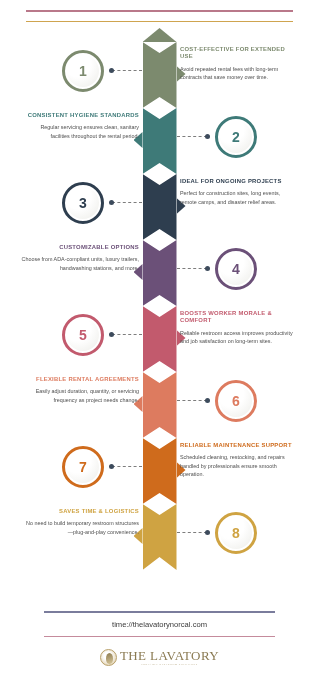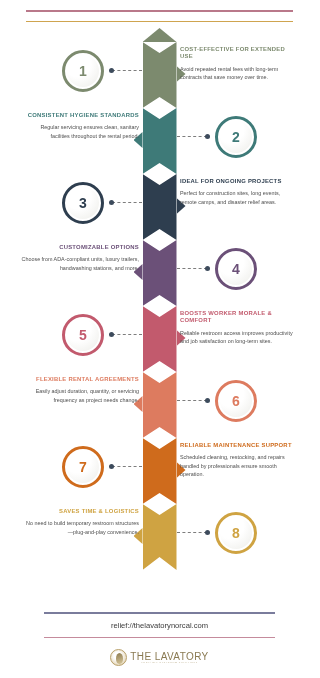--- a/index.html
+++ b/index.html
@@ -90,22 +90,22 @@
     border:1px solid #b8a06a;
     background:radial-gradient(circle at 45% 40%, #ffffff 30%, #e8dcc2 70%, #c9b183 100%);
     position:relative; flex:none;
   }
   .logo-mark:after {
     content:""; position:absolute; left:5px; top:3px;
     width:7px; height:11px; border-radius:50% 50% 45% 45%;
     background:linear-gradient(160deg,#8d7a4e,#d8c89c);
   }
   .logo-text {
-    font-family:Liberation Sans, sans-serif;
-    font-size:10px; letter-spacing:0.4px; color:#8a7a52;
+    font-family:Liberation Serif, serif;
+    font-size:13px; letter-spacing:0.4px; color:#8a7a52;
   }
   .logo-sub {
     font-family:"Liberation Serif", serif;
     font-size:2.6px; letter-spacing:0.5px; color:#b6a884;
     text-align:center; margin-top:-1px;
   }
 </style>
 </head>
 <body>
 
@@ -205,21 +205,21 @@
         <div class="txt txt-left" style="left: 21px;">
           <div class="hd" style="color: rgb(207, 163, 66);">SAVES TIME &amp; LOGISTICS</div>
           <div class="bd">No need to build temporary restroom structures—plug-and-play convenience.</div>
         </div>
       </div>
     </div>
 </div>
 
 <div class="footer">
   <div class="f-rule-a" style="background: rgb(122, 124, 156);"></div>
-  <div class="url">relief://thelavatorynorcal.com</div>
+  <div class="url">time://thelavatorynorcal.com</div>
   <div class="f-rule-b" style="background: rgb(197, 139, 156);"></div>
   <div class="logo-wrap">
     <div class="logo-mark"></div>
     <div>
       <div class="logo-text">THE LAVATORY</div>
       <div class="logo-sub">PORTABLE RESTROOM SOLUTIONS</div>
     </div>
   </div>
 </div>
 

